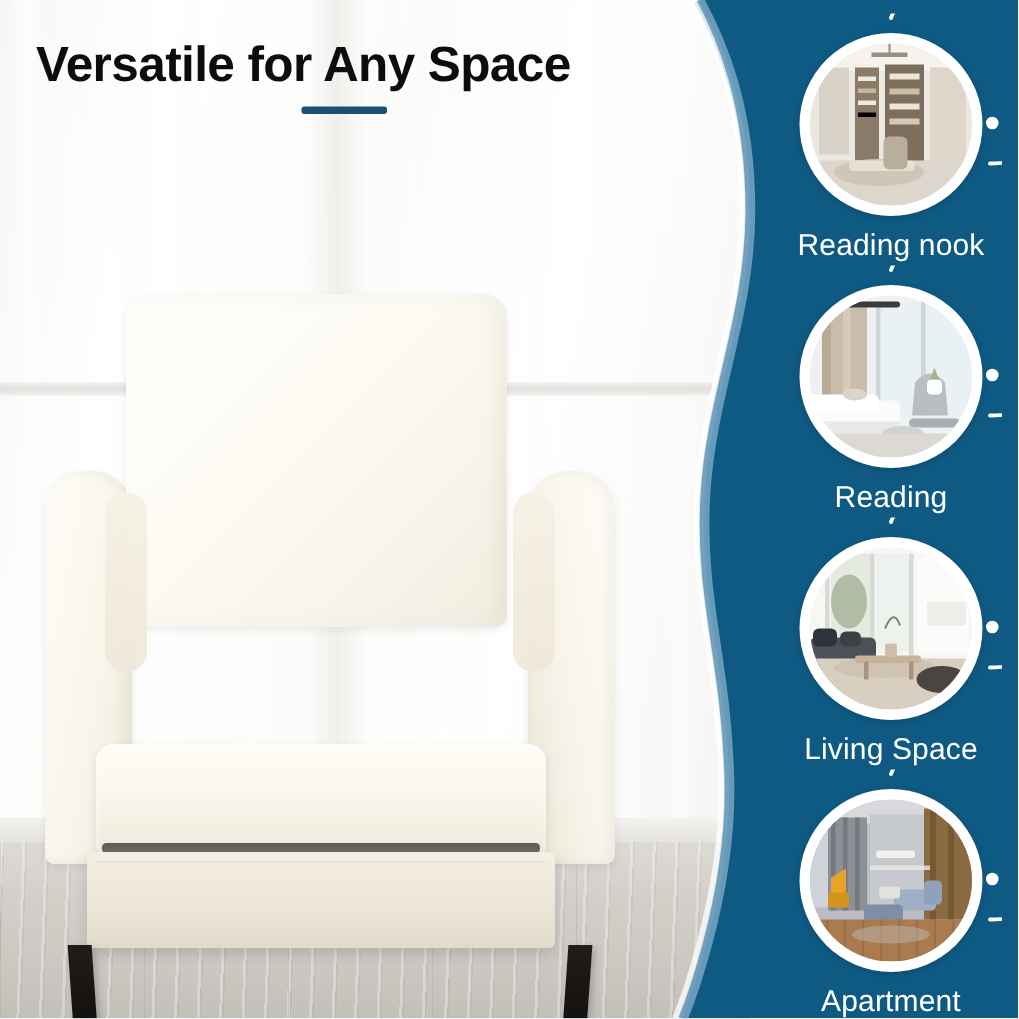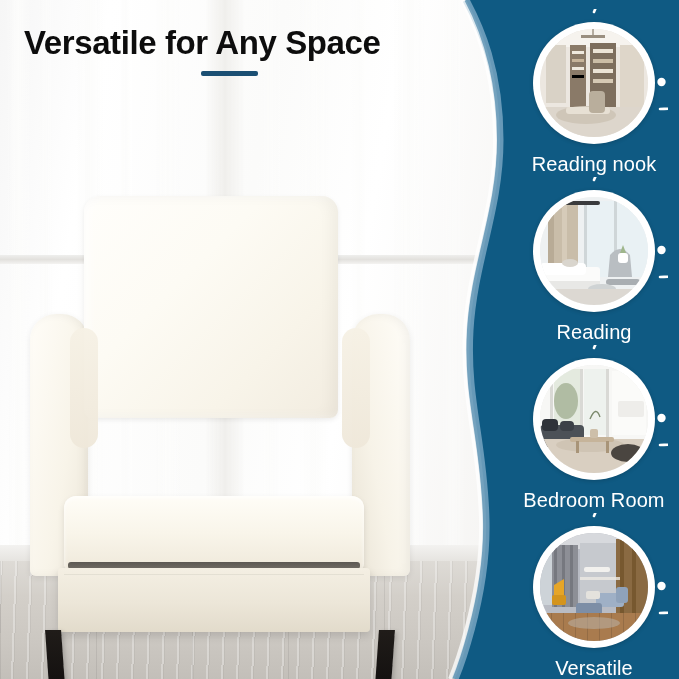--- a/index.html
+++ b/index.html
@@ -234,21 +234,21 @@
             <ellipse cx="50" cy="80" rx="34" ry="7" fill="#cfc4b4"></ellipse>
             <rect x="30" y="72" width="44" height="5" rx="2" fill="#c6b49a"></rect>
             <rect x="36" y="76" width="3" height="12" fill="#a89478"></rect>
             <rect x="66" y="76" width="3" height="12" fill="#a89478"></rect>
             <path d="M50,54 q6,-14 10,-2" stroke="#7c8a6d" stroke-width="1.4" fill="none"></path>
             <rect x="50" y="64" width="8" height="9" rx="2" fill="#cdbfa9"></rect>
             <ellipse cx="88" cy="88" rx="17" ry="9" fill="#4a4540"></ellipse>
           </svg>
         </div>
       </div>
-      <div class="card-label">Bedroom Room</div>
+      <div class="card-label">Living Space</div>
     </div>
 
     <div class="card" style="left:509px;top:526px;">
       <div class="ringwrap">
         <svg class="outer-arc" viewBox="0 0 148 148">
           <path d="M74,3 A71,71 0 1 1 140,100" fill="none" stroke="#ffffff" stroke-width="2.6" stroke-linecap="round"></path>
           <circle cx="141.5" cy="73" r="4.2" fill="#ffffff"></circle>
         </svg>
         <div class="inner-ring"></div>
         <div class="thumb">
@@ -277,17 +277,17 @@
             <defs>
               <pattern id="wood4" width="12" height="28" patternUnits="userSpaceOnUse">
                 <rect width="12" height="28" fill="none"></rect>
                 <rect x="11" width="1" height="28" fill="rgba(0,0,0,.12)"></rect>
               </pattern>
             </defs>
             <ellipse cx="54" cy="90" rx="26" ry="6" fill="#b9b3a8" opacity=".55"></ellipse>
           </svg>
         </div>
       </div>
-      <div class="card-label">Versatile</div>
+      <div class="card-label">Apartment</div>
     </div>
 
   </div>
 </div>
 
 </body></html>

